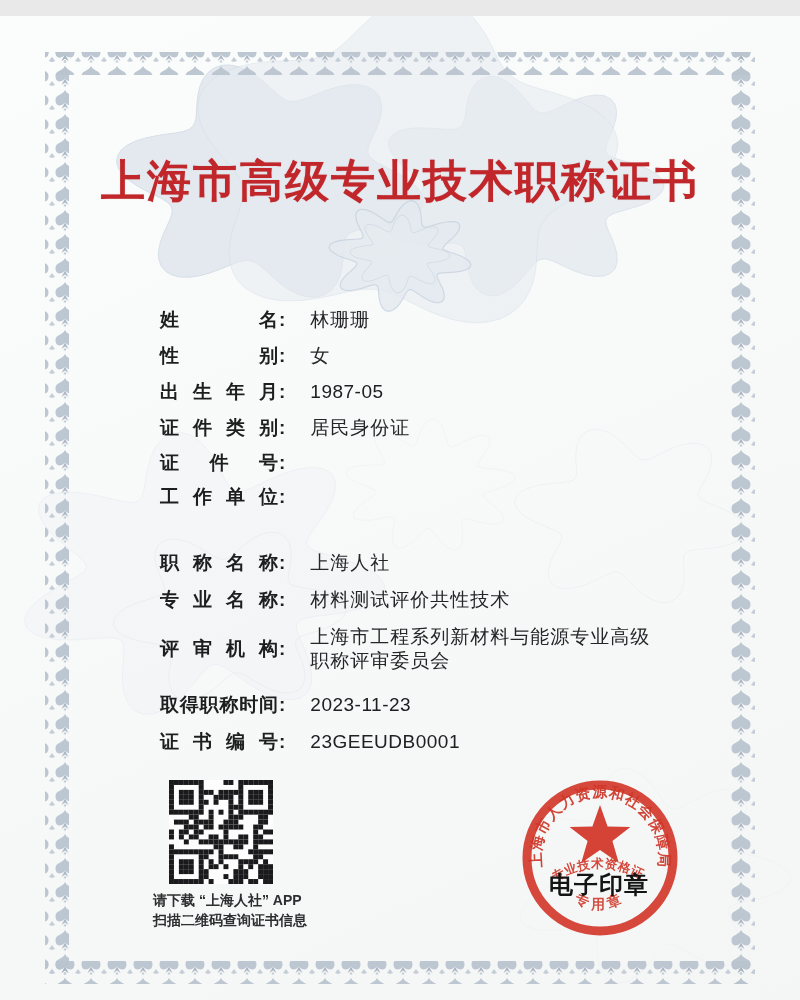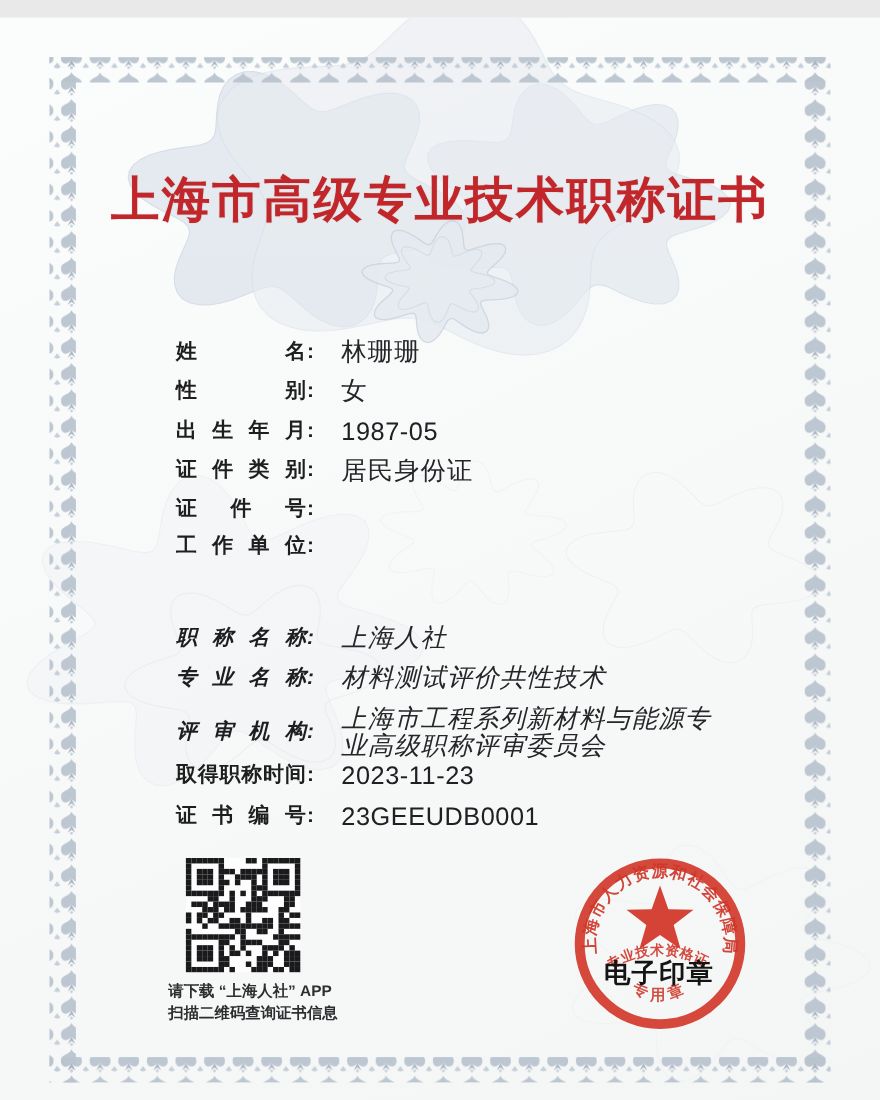--- a/index.html
+++ b/index.html
@@ -17,34 +17,34 @@
   .cert-title {
     position:absolute; left:0; top:136px; width:100%;
     text-align:center; font-size:44px; font-weight:bold;
     letter-spacing:2px; color:#c1272a;
     text-shadow:0 0 1px rgba(160,20,20,.35);
   }
 
   
   .fgroup { position:absolute; left:160px; width:560px; }
   .fg-a { top:292px; }
-  .fg-b { top:552px;font-style:italic; }
+  .fg-b { top:535px; }
   .fg-c { top:677px; }
   .frow { display:flex; align-items:center; margin-bottom:12px; }
   .fg-b .frow, .fg-c .frow { margin-bottom:13px; }
   .flabel {
     display:inline-block; width:118px; font-size:19px; font-weight:bold;
     color:#1e1e1e; line-height:22px;
     text-align:justify; text-align-last:justify; white-space:nowrap;
   }
   .fcolon { font-size:19px; font-weight:bold; color:#1e1e1e; line-height:22px; margin-left:1px; }
   .fvalue {
     margin-left:25px; max-width:352px;
     font-family:"Liberation Serif","DejaVu Serif",serif;
-    font-size:23px; color:#26262a; line-height:24px; letter-spacing:1px;
+    font-size:19px; color:#26262a; line-height:24px; letter-spacing:1px;
   }
   .fvalue.num { font-family:"Liberation Sans","DejaVu Sans",sans-serif; letter-spacing:0.5px; color:#202024; }
 
   
   .qr-wrap { position:absolute; left:166px; top:764px; }
   .qr-caption {
     position:absolute; left:153px; top:874px; width:220px;
     font-size:14px; font-weight:bold; color:#2e2e30; line-height:20px;
   }
 

